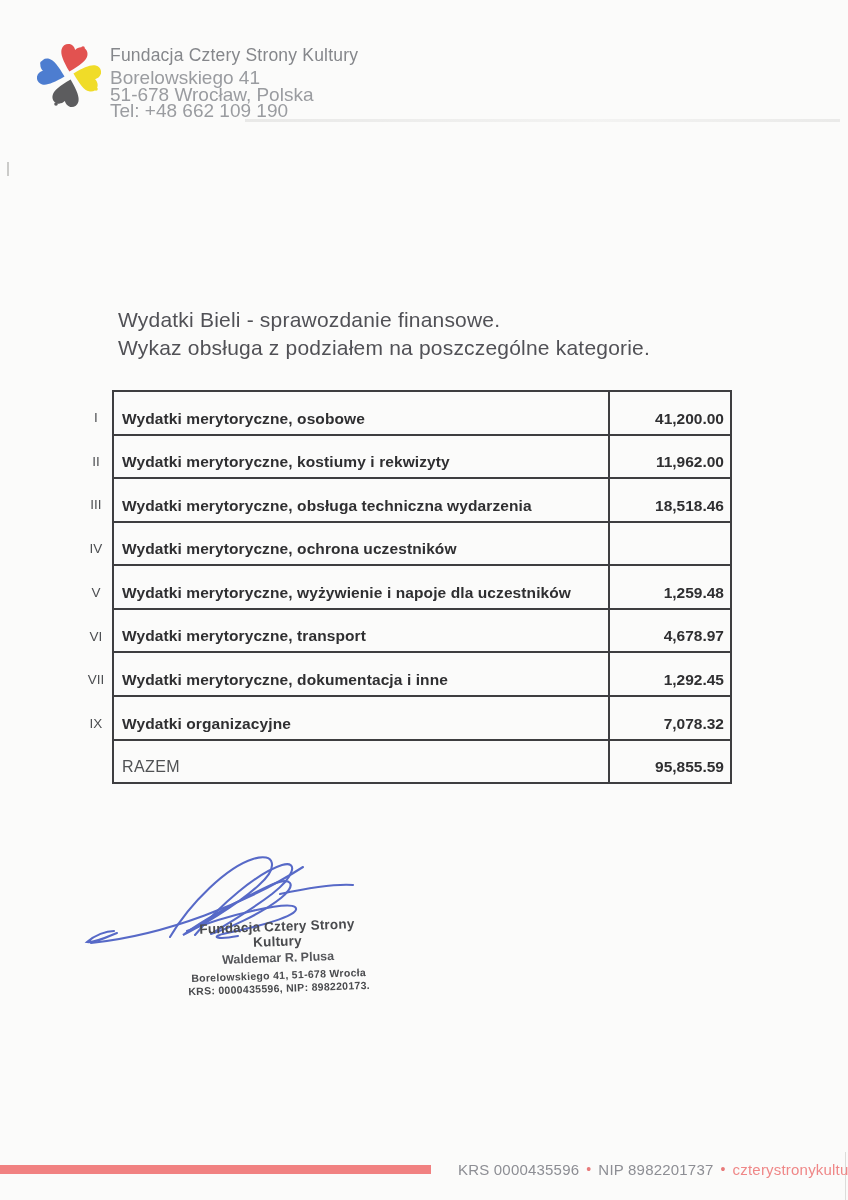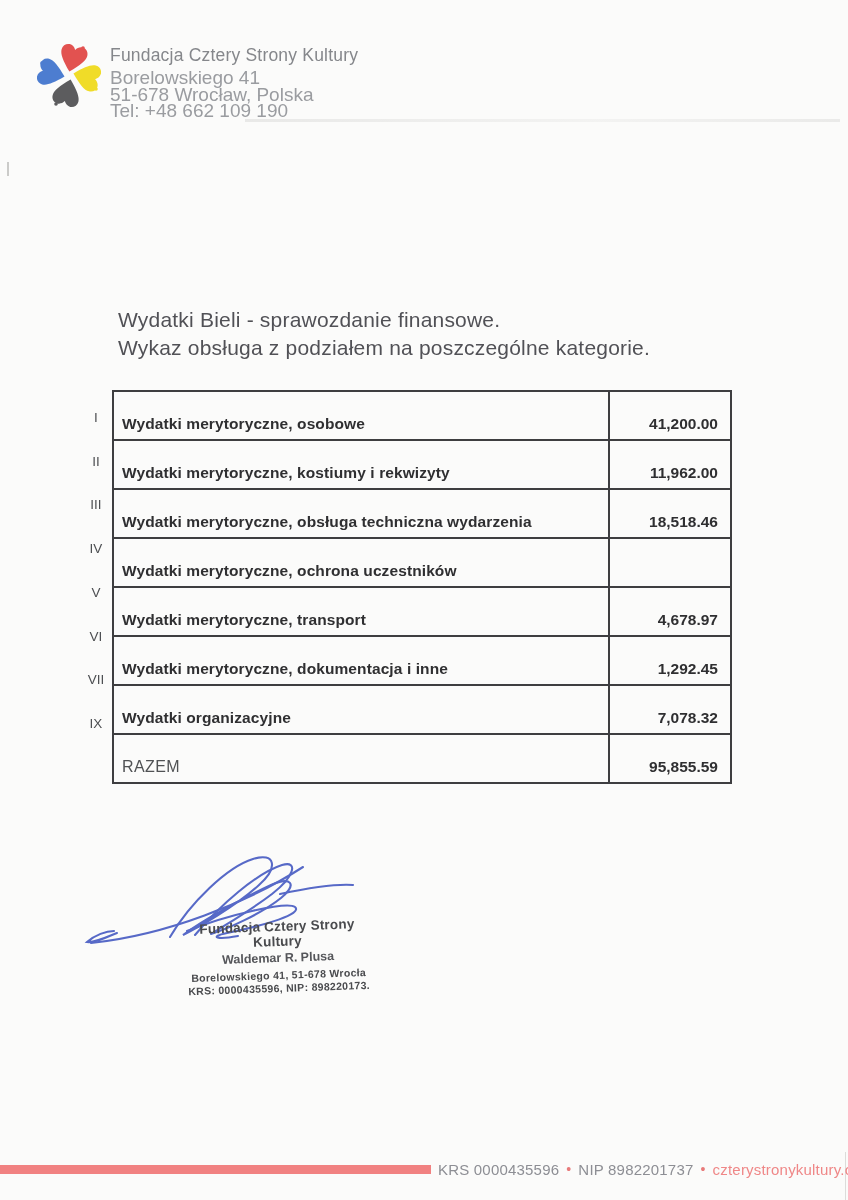--- a/index.html
+++ b/index.html
@@ -29,37 +29,37 @@
   .numerals div{flex:1;display:flex;align-items:flex-end;justify-content:center;
     font-size:13.5px;color:#4e5053;padding-bottom:9px;}
   .grid{position:absolute;left:32px;right:0;top:0;bottom:0;
     border:2px solid #3e3e40;display:flex;flex-direction:column;box-sizing:border-box;}
   .trow{flex:1;display:flex;border-bottom:2px solid #3e3e40;box-sizing:border-box;}
   .trow:last-child{border-bottom:none;}
   .cell-label{width:496px;box-sizing:border-box;border-right:2px solid #3e3e40;
     display:flex;align-items:flex-end;padding:0 4px 6px 8px;
     font-weight:bold;font-size:15.5px;color:#2f2f31;letter-spacing:.1px;white-space:nowrap;}
   .cell-amount{flex:1;display:flex;align-items:flex-end;justify-content:flex-end;
-    padding:0 12px 6px 0;font-weight:bold;font-size:15.5px;color:#2f2f31;}
+    padding:0 6px 6px 0;font-weight:bold;font-size:15.5px;color:#2f2f31;}
   .trow.total .cell-label{font-weight:normal;color:#505254;font-size:16px;
     letter-spacing:.4px;}
 
   
   .sig-area{position:absolute;left:75px;top:845px;width:310px;height:150px;}
   .sig-svg{position:absolute;left:0;top:0;}
   .stamp{position:absolute;left:100px;top:74px;width:206px;text-align:center;
     transform:rotate(-2deg);color:#4a4b4e;}
   .stamp-l1{font-size:13.5px;font-weight:bold;letter-spacing:.2px;}
   .stamp-l2{font-size:12.5px;font-weight:bold;margin-top:2px;color:#55565a;}
   .stamp-l3{font-size:10.5px;font-weight:bold;margin-top:4px;letter-spacing:.3px;}
   .stamp-l4{font-size:10.5px;font-weight:bold;margin-top:1px;letter-spacing:.3px;}
 
   
   .footer{position:absolute;left:0;top:1159px;width:848px;height:20px;
-    display:flex;align-items:center;}
+    display:flex;align-items:center;gap:20px;}
   .fbar-left{width:431px;height:9px;background:#f18181;flex:0 0 auto;}
   .ftext{display:flex;align-items:center;gap:7px;padding:0 7px;
     font-size:15px;color:#8d8e94;letter-spacing:.2px;white-space:nowrap;}
   .fdot{color:#e87a7a;font-size:14px;}
   .fsite{color:#ef8787;}
   .fbar-right{flex:1;height:9px;background:#f18181;margin-right:4px;}
 </style>
 </head>
 <body>
 
@@ -118,20 +118,24 @@
 
   <div class="trow">
     <div class="cell-label">Wydatki merytoryczne, obsługa techniczna wydarzenia</div>
     <div class="cell-amount">18,518.46</div>
   </div>
 
   <div class="trow">
     <div class="cell-label">Wydatki merytoryczne, ochrona uczestników</div>
   </div>
 
+  <div class="trow">
+    <div class="cell-label">Wydatki merytoryczne, wyżywienie i napoje dla uczestników</div>
+    <div class="cell-amount">1,259.48</div>
+  </div>
 
   <div class="trow">
     <div class="cell-label">Wydatki merytoryczne, transport</div>
     <div class="cell-amount">4,678.97</div>
   </div>
 
   <div class="trow">
     <div class="cell-label">Wydatki merytoryczne, dokumentacja i inne</div>
     <div class="cell-amount">1,292.45</div>
   </div>

